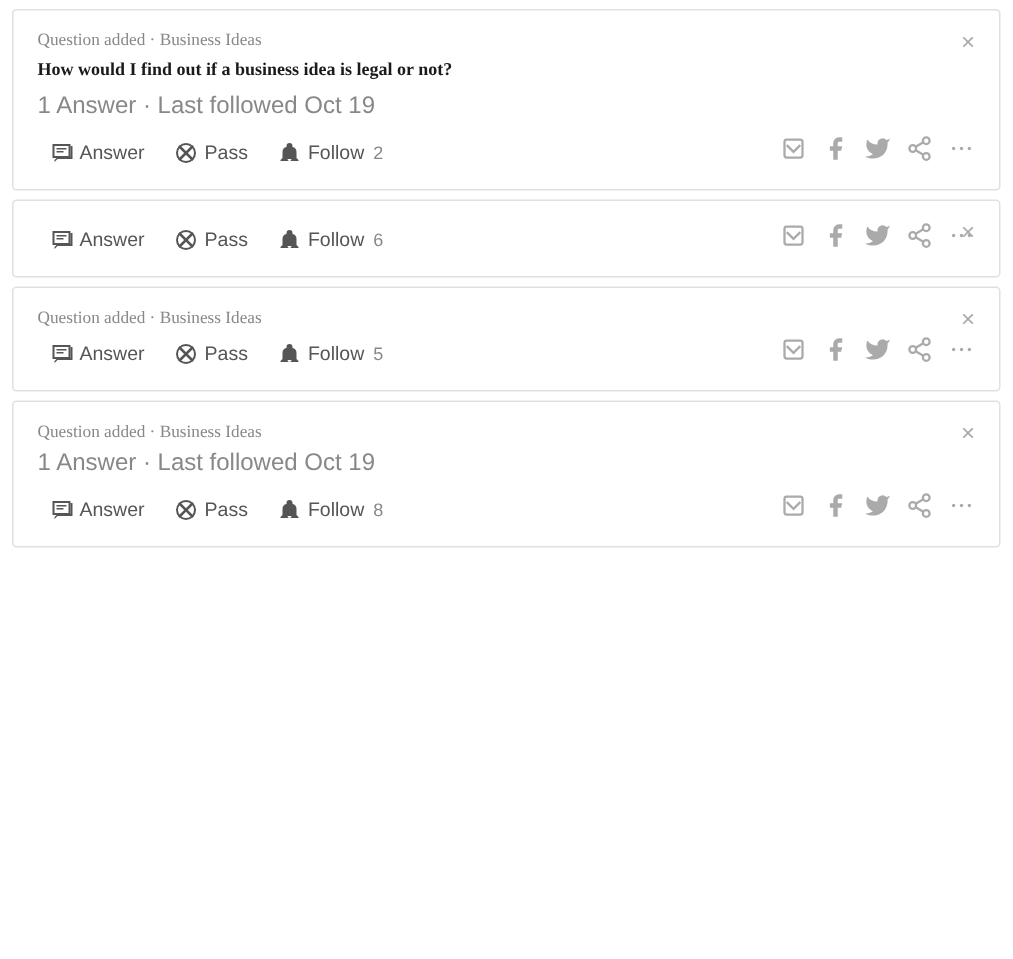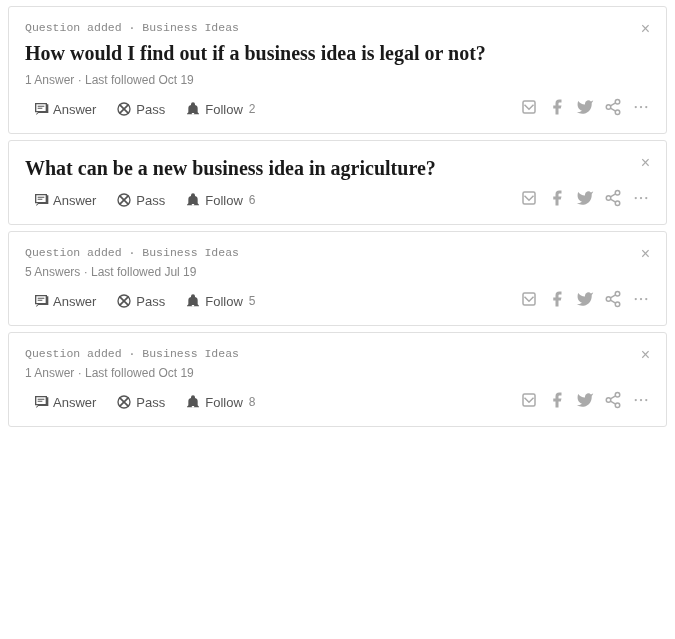--- a/index.html
+++ b/index.html
@@ -15,32 +15,32 @@
       border-radius: 3px;
       padding: 14px 16px 12px 16px;
       margin: 6px 8px;
       background: #fff;
       position: relative;
     }
     .card-meta {
       font-size: 11.5px;
       color: #888;
       margin-bottom: 6px;
-      font-family: Liberation Mono, monospace;
+      font-family: Liberation Serif, serif;
     }
     .card-title {
-      font-size: 20px;
+      font-size: 12px;
       font-weight: bold;
       color: #1a1a1a;
       margin-bottom: 7px;
       line-height: 1.3;
       font-family: Georgia, serif;
     }
     .card-stats {
-      font-size: 12px;
+      font-size: 16px;
       color: #888;
       margin-bottom: 10px;
       font-family: Arial, sans-serif;
     }
     .card-stats .no-answer {
       color: #888;
     }
     .card-actions {
       display: flex;
       align-items: center;
@@ -167,21 +167,20 @@
             <circle cx="5" cy="12" r="1.5"></circle>
               <circle cx="12" cy="12" r="1.5"></circle>
               <circle cx="19" cy="12" r="1.5"></circle>
           </svg>
         </span>
       </div>
     </div>
   </div>
     <div class="card">
     <button class="close-btn">×</button>
-    <div class="card-title">What can be a new business idea in agriculture?</div>
     <div class="card-actions">
       <div class="actions-left">
         <button class="action-btn">
           <svg class="icon-svg" viewBox="0 0 24 24">
             <path d="M3 3h18v14H3V3zm2 2v10h14V5H5zm2 2h10v1.5H7V7zm0 3h7v1.5H7V10z"></path>
             <path d="M5 19l3-3h13V5h2v13H8l-3 3z"></path>
           </svg>
           <span>Answer</span>
         </button>
         <button class="action-btn">
@@ -232,23 +231,20 @@
               <circle cx="12" cy="12" r="1.5"></circle>
               <circle cx="19" cy="12" r="1.5"></circle>
           </svg>
         </span>
       </div>
     </div>
   </div>
     <div class="card">
     <button class="close-btn">×</button>
     <div class="card-meta">Question added · Business Ideas</div>
-    <div class="card-stats">
-      <span>5 Answers · Last followed Jul 19</span>
-    </div>
     <div class="card-actions">
       <div class="actions-left">
         <button class="action-btn">
           <svg class="icon-svg" viewBox="0 0 24 24">
             <path d="M3 3h18v14H3V3zm2 2v10h14V5H5zm2 2h10v1.5H7V7zm0 3h7v1.5H7V10z"></path>
             <path d="M5 19l3-3h13V5h2v13H8l-3 3z"></path>
           </svg>
           <span>Answer</span>
         </button>
         <button class="action-btn">

